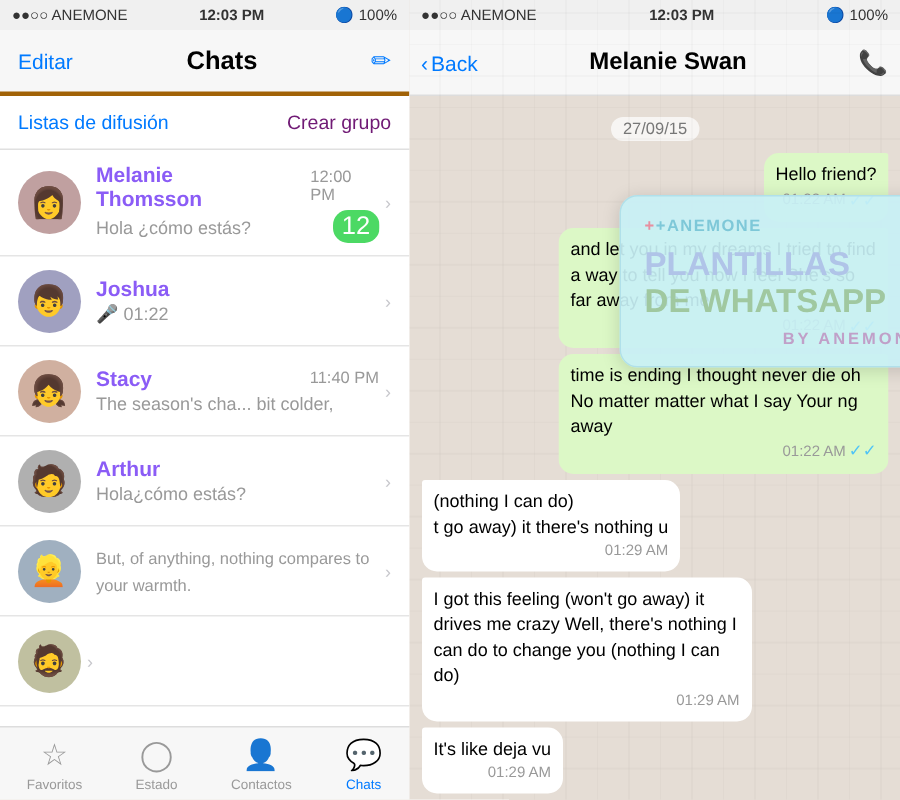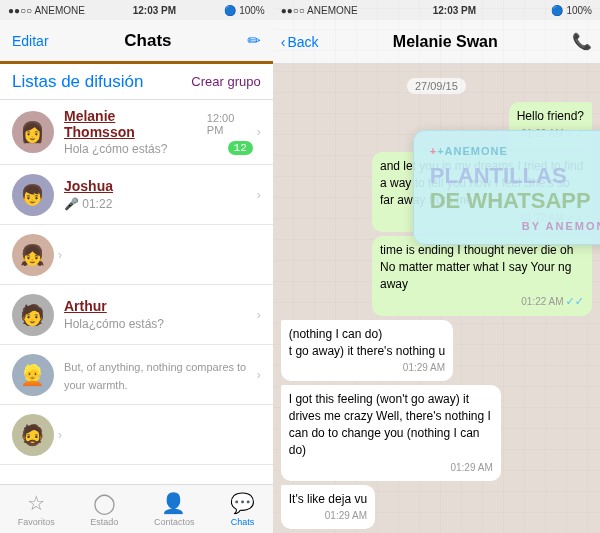--- a/index.html
+++ b/index.html
@@ -65,33 +65,32 @@
       background: #ccc;
       flex-shrink: 0;
       overflow: hidden;
       display: flex;
       align-items: center;
       justify-content: center;
       font-size: 18px;
     }
     .chat-content { flex: 1; margin-left: 10px; overflow: hidden; }
     .chat-name-row { display: flex; justify-content: space-between; align-items: center; }
-    .chat-name { font-size: 14px; font-weight: 600; color: #7f1d1d; text-decoration: underline; }
+    .chat-name { font-size: 14px; font-weight: 600; color: #8b5cf6; }
     .chat-time { font-size: 11px; color: #999; margin-left: 20px; }
     .chat-preview { font-size: 12px; color: #999; white-space: nowrap; overflow: hidden; text-overflow: ellipsis; margin-top: 2px; }
     .chat-chevron { color: #c7c7cc; font-size: 12px; margin-left: 4px; }
     .unread-badge {
       background: #4cd964;
       color: #fff;
       border-radius: 10px;
-      font-size: 11px;
+      font-size: 17px;
       padding: 1px 6px;
       min-width: 18px;
       text-align: left;
-      font-family: Liberation Mono, monospace;
     }
 
     .left-bottom-nav {
       background: #f7f7f7;
       height: 49px;
       border-top: 1px solid #ddd;
       display: flex;
       align-items: center;
       justify-content: space-around;
     }
@@ -244,21 +243,21 @@
     </span>
   </div>
 
   <div class="left-header">
     <span class="edit-btn">Editar</span>
     <span class="title">Chats</span>
     <span class="compose-icon">✏</span>
   </div>
 
   <div class="broadcast-row">
-    <span style="color:#007aff;font-size:17px;">Listas de difusión</span>
+    <span style="color:#007aff;font-size:13px;">Listas de difusión</span>
     <span style="color:#701a75;font-size:13px;">Crear grupo</span>
   </div>
 
   <div class="chat-list">
 
     <div class="chat-item">
       <div class="chat-avatar" style="background:#c0a0a0;">
         <span style="font-size:20px;">👩</span>
       </div>
       <div class="chat-content">
@@ -285,20 +284,27 @@
         </div>
         <span class="chat-preview">🎤 01:22</span>
       </div>
       <span class="chat-chevron">›</span>
     </div>
 
     <div class="chat-item">
       <div class="chat-avatar" style="background:#d0b0a0;">
         <span style="font-size:20px;">👧</span>
       </div>
+      <div class="chat-content">
+        <div class="chat-name-row">
+          <span class="chat-name">Stacy</span>
+          <span class="chat-time">11:40 PM</span>
+        </div>
+        <span class="chat-preview">The season's cha... bit colder,</span>
+      </div>
       <span class="chat-chevron">›</span>
     </div>
 
     <div class="chat-item">
       <div class="chat-avatar" style="background:#b0b0b0;">
         <span style="font-size:20px;">🧑</span>
       </div>
       <div class="chat-content">
         <div class="chat-name-row">
           <span class="chat-name">Arthur</span>

